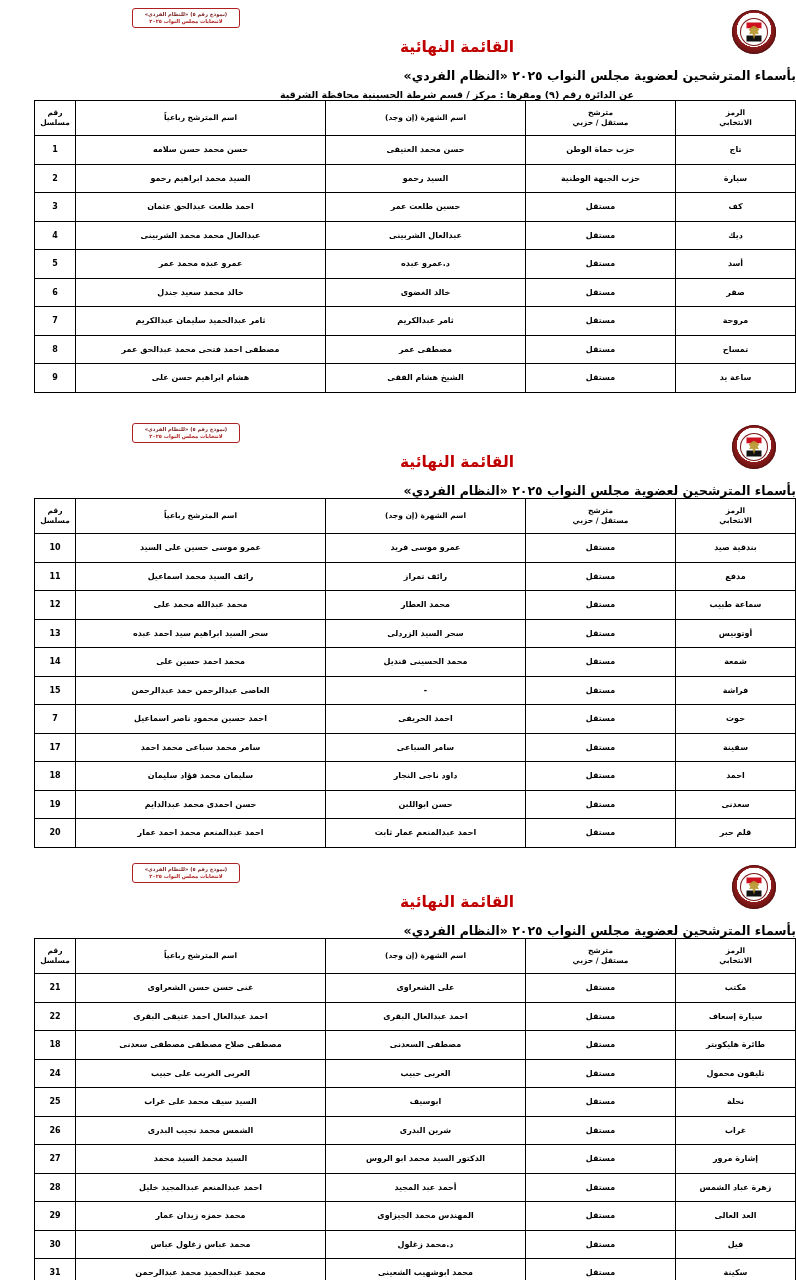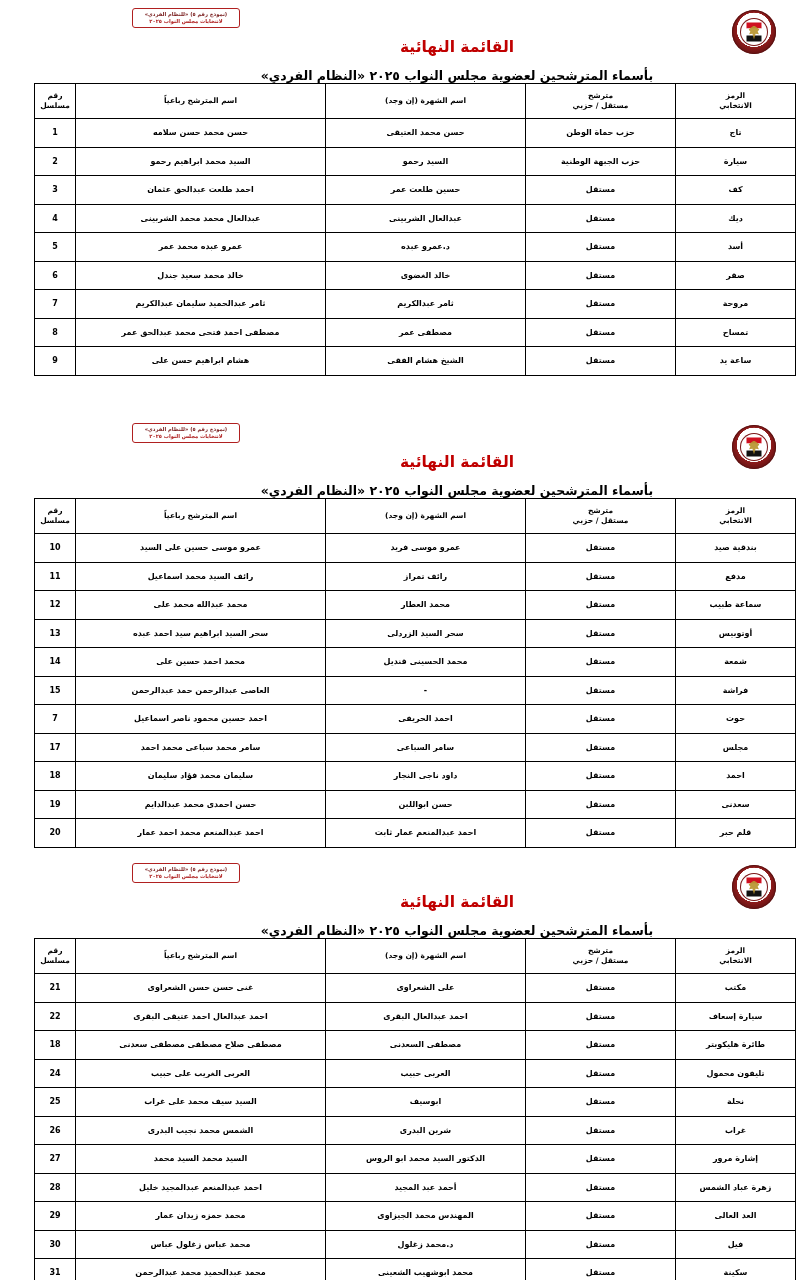--- a/index.html
+++ b/index.html
@@ -80,21 +80,20 @@
   
   .title-main{
     text-align:center;
     color:#c00000;
     font-weight:bold;
     font-size:15.5px;
     letter-spacing:0;
     margin-top:4px;
   }
   .title-sub{
-    text-align:center;
     font-weight:bold;
     font-size:12.5px;
     margin-top:12px;
   }
   .title-dist{
     text-align:center;
     font-weight:bold;
     font-size:9.5px;
     margin-top:6px;
   }
@@ -151,20 +150,21 @@
                 <i class="w"></i>
                 <i class="k"></i>
             </div>
             <div class="eagle"></div>
           </div>
         </div>
       </div>
     </div>
     <div class="title-main">القائمة النهائية</div>
     <div class="title-sub">بأسماء المترشحين لعضوية مجلس النواب ٢٠٢٥ «النظام الفردي»</div>
+    <div class="title-dist">عن الدائرة رقم (٩)   ومقرها : مركز / قسم شرطة الحسينية   محافظة الشرقية</div>
     <table class="cand t-top">
       <colgroup>
         <col class="c-sym">
           <col class="c-aff">
           <col class="c-fame">
           <col class="c-name">
           <col class="c-num">
       </colgroup>
       <thead>
         <tr>
@@ -326,21 +326,21 @@
             <td class="num">15</td>
           </tr>
           <tr>
             <td>حوت</td>
             <td>مستقل</td>
             <td>احمد الحريفى</td>
             <td>احمد حسين محمود ناصر اسماعيل</td>
             <td class="num">7</td>
           </tr>
           <tr>
-            <td>مجلس</td>
+            <td>سفينة</td>
             <td>مستقل</td>
             <td>سامر السباعى</td>
             <td>سامر محمد سباعى محمد احمد</td>
             <td class="num">17</td>
           </tr>
           <tr>
             <td>احمد</td>
             <td>مستقل</td>
             <td>داود ناجى النجار</td>
             <td>سليمان محمد فؤاد سليمان</td>

